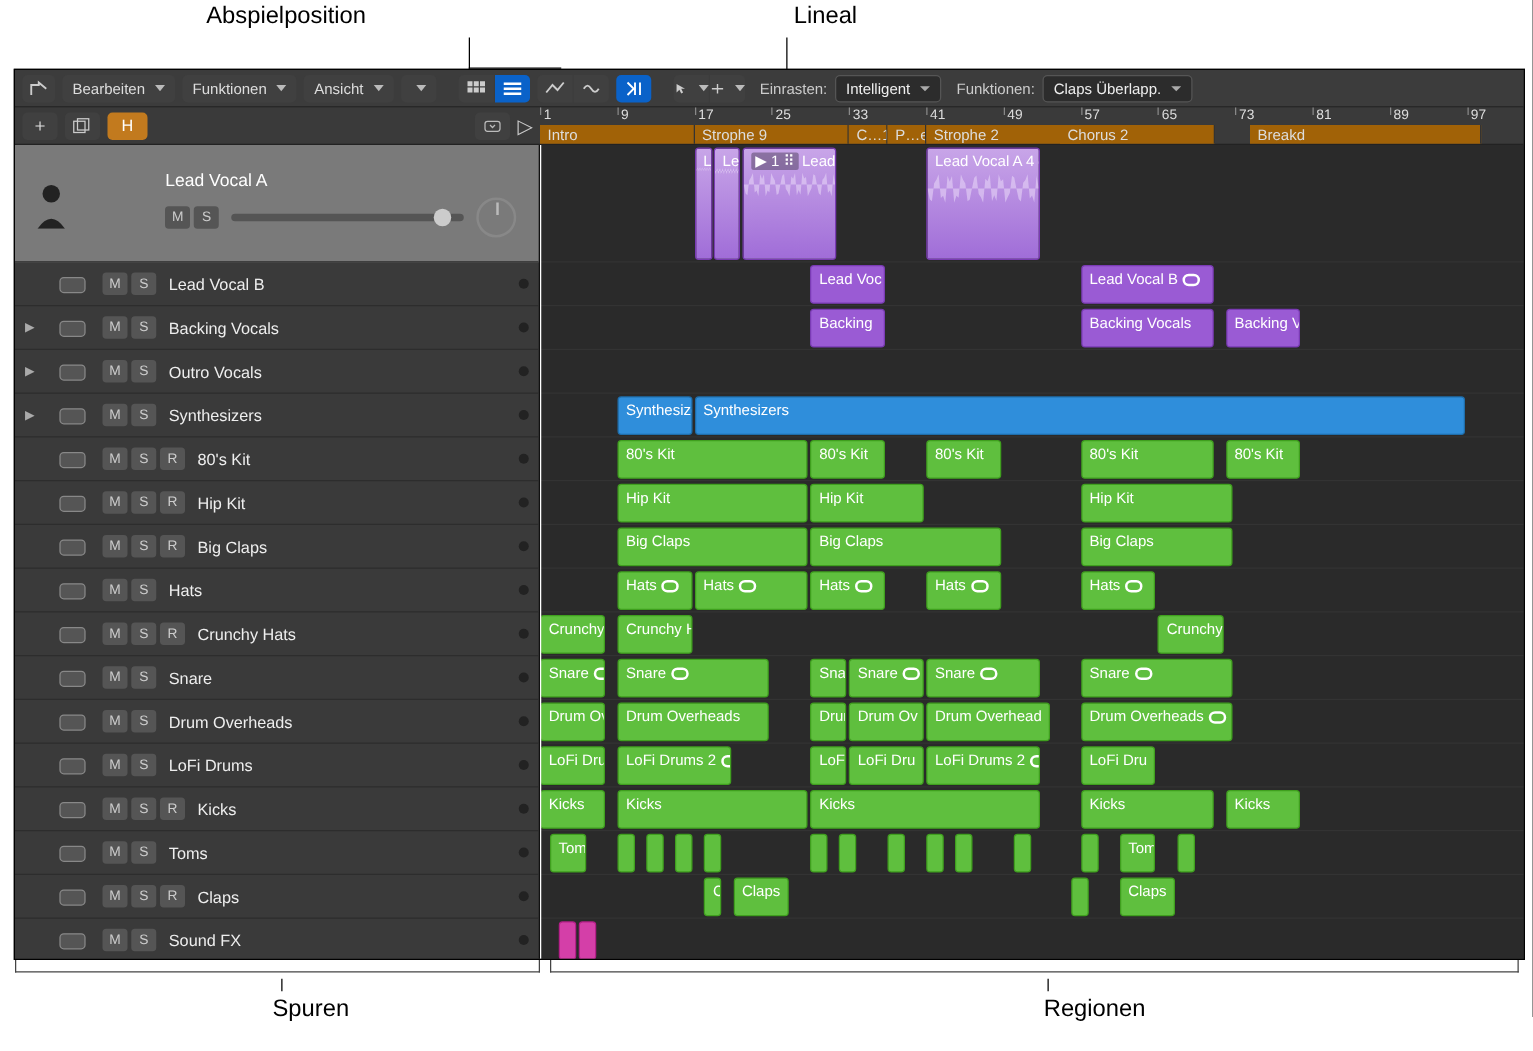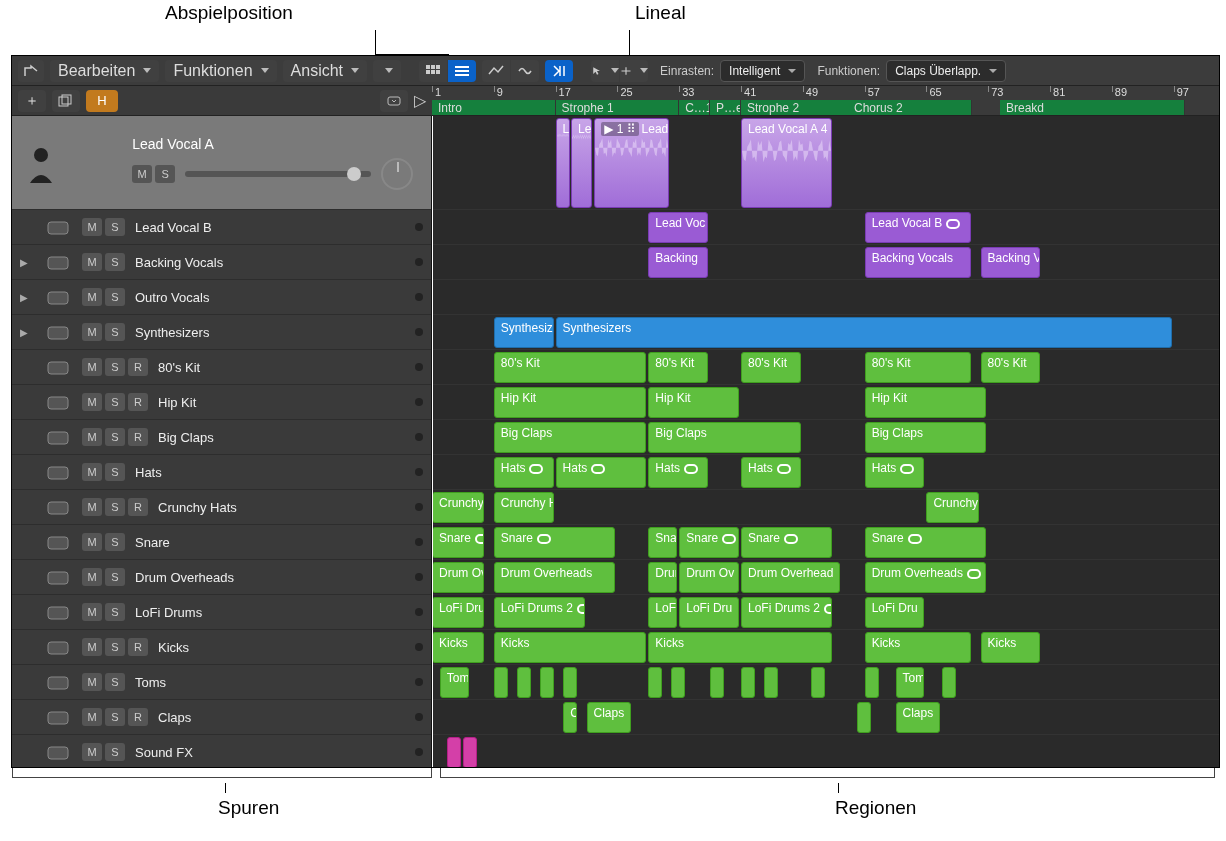--- a/index.html
+++ b/index.html
@@ -3,21 +3,21 @@
 <meta charset="utf-8">
 <style>
   * { box-sizing: border-box; margin: 0; padding: 0; font-family: -apple-system, "Helvetica Neue", Arial, sans-serif; }
   body { background: #fff; }
   .wrap { position: relative; width: 1226px; height: 841px; }
   .annot { position: absolute; color: #000; font-size: 19px; }
   .annot-line { position: absolute; background: #000; }
   .window { position: absolute; left: 11px; top: 55px; right: 6px; bottom: 73px; background: #2a2a2a; border: 1px solid #000; overflow: hidden; }
   
   .toolbar { height: 30px; background: #3c3c3c; display: flex; align-items: center; gap: 6px; padding: 0 6px; border-bottom: 1px solid #222; }
-  .tbtn { background: #404040; color: #ddd; border-radius: 4px; padding: 3px 8px; font-size: 16px; display: inline-flex; align-items: center; gap: 4px; height: 22px; cursor: pointer; }
+  .tbtn { background: #404040; color: #ddd; border-radius: 4px; padding: 3px 8px; font-size: 12px; display: inline-flex; align-items: center; gap: 4px; height: 22px; cursor: pointer; }
   .tbtn.small { padding: 3px 5px; }
   .tbtn.active { background: #0a62c9; color: #fff; }
   .tbtn.icon { width: 28px; justify-content: center; padding: 0; }
   .caret::after { content: ""; margin-left: 4px; border-left: 4px solid transparent; border-right: 4px solid transparent; border-top: 5px solid #bbb; display: inline-block; }
   .sel { background: #2c2c2c; color: #eee; border-radius: 4px; padding: 2px 8px; font-size: 12px; display: inline-flex; align-items: center; height: 22px; border: 1px solid #555; }
   .sel::after { content: ""; margin-left: 8px; width: 0; height: 0; border-left: 4px solid transparent; border-right: 4px solid transparent; border-top: 4px solid #aaa; box-shadow: 0 -8px 0 -3px #aaa; }
   .lbl { color: #ccc; font-size: 12px; margin-left: 6px; }
   .sep { width: 6px; }
   .group { display: flex; gap: 1px; }
   .group .tbtn { border-radius: 0; }
@@ -29,21 +29,21 @@
   .bar2-right { flex: 1; display: flex; align-items: flex-end; position: relative; }
   .add-btn { background: #404040; color: #ddd; width: 28px; height: 22px; border-radius: 4px; display: flex; align-items: center; justify-content: center; font-size: 14px; cursor: pointer; }
   .h-btn { background: #c27a1e; color: #fff; width: 32px; height: 22px; border-radius: 4px; display: flex; align-items: center; justify-content: center; font-size: 13px; font-weight: 500; cursor: pointer; }
   .catch { margin-left: auto; }
   
   .ruler { position: absolute; left: 0; right: 0; top: 0; height: 14px; display: flex; color: #ddd; font-size: 11px; }
   .ruler-tick { position: absolute; top: 0; height: 14px; }
   .ruler-tick::before { content:""; position:absolute; left:0; top:0; width:1px; height:6px; background:#888; }
   .ruler-tick span { position:absolute; left:3px; top:0; }
   .markers { position: absolute; left: 0; right: 0; top: 14px; bottom: 0; display: flex; }
-  .marker { position: absolute; top: 0; bottom: 0; background: #15803d; border-right: 1px solid #333; color: #ddd; font-size: 12px; padding: 0 6px; line-height: 16px; overflow: hidden; white-space: nowrap; }
+  .marker { position: absolute; top: 0; bottom: 0; background: #a16207; border-right: 1px solid #333; color: #ddd; font-size: 12px; padding: 0 6px; line-height: 16px; overflow: hidden; white-space: nowrap; }
   
   .body { position: absolute; left: 0; right: 0; top: 60px; bottom: 0; display: flex; }
   .tracks { width: 420px; background: #3a3a3a; overflow: hidden; border-right: 1px solid #111; }
   .track { display: flex; align-items: center; height: 35px; border-bottom: 1px solid #2d2d2d; padding: 0 8px; gap: 10px; }
   .track.header { height: 94px; background: #7a7a7a; }
   .track .disc { width: 14px; color: #aaa; font-size: 10px; }
   .track .ticon { width: 28px; height: 26px; display: flex; align-items:center; justify-content:center; }
   .track .ms { display: flex; gap: 3px; }
   .ms-btn { width: 20px; height: 18px; background: #555; color: #ccc; font-size: 11px; display:flex; align-items:center; justify-content:center; border-radius: 3px; cursor:pointer; }
   .track .name { color: #eee; font-size: 13px; flex: 1; }
@@ -211,21 +211,21 @@
             </div>
             <div class="ruler-tick" style="left: 679.843px;">
               <span>89</span>
             </div>
             <div class="ruler-tick" style="left: 741.647px;">
               <span>97</span>
             </div>
           </div>
         <div class="markers" id="markers">
             <div class="marker" style="left: 0px; width: 123.608px;">Intro</div>
-            <div class="marker" style="left: 123.608px; width: 123.608px;">Strophe 1</div>
+            <div class="marker" style="left: 123.608px; width: 123.608px;">Strophe 9</div>
             <div class="marker" style="left: 247.216px; width: 30.902px;">C…1</div>
             <div class="marker" style="left: 278.118px; width: 30.902px;">P…e</div>
             <div class="marker" style="left: 309.02px; width: 123.608px;">Strophe 2</div>
             <div class="marker" style="left: 416px; width: 123.608px;">Chorus 2</div>
             <div class="marker" style="left: 568px; width: 185.412px;">Breakd</div>
           </div>
       </div>
     </div>
 
     <div class="body">

